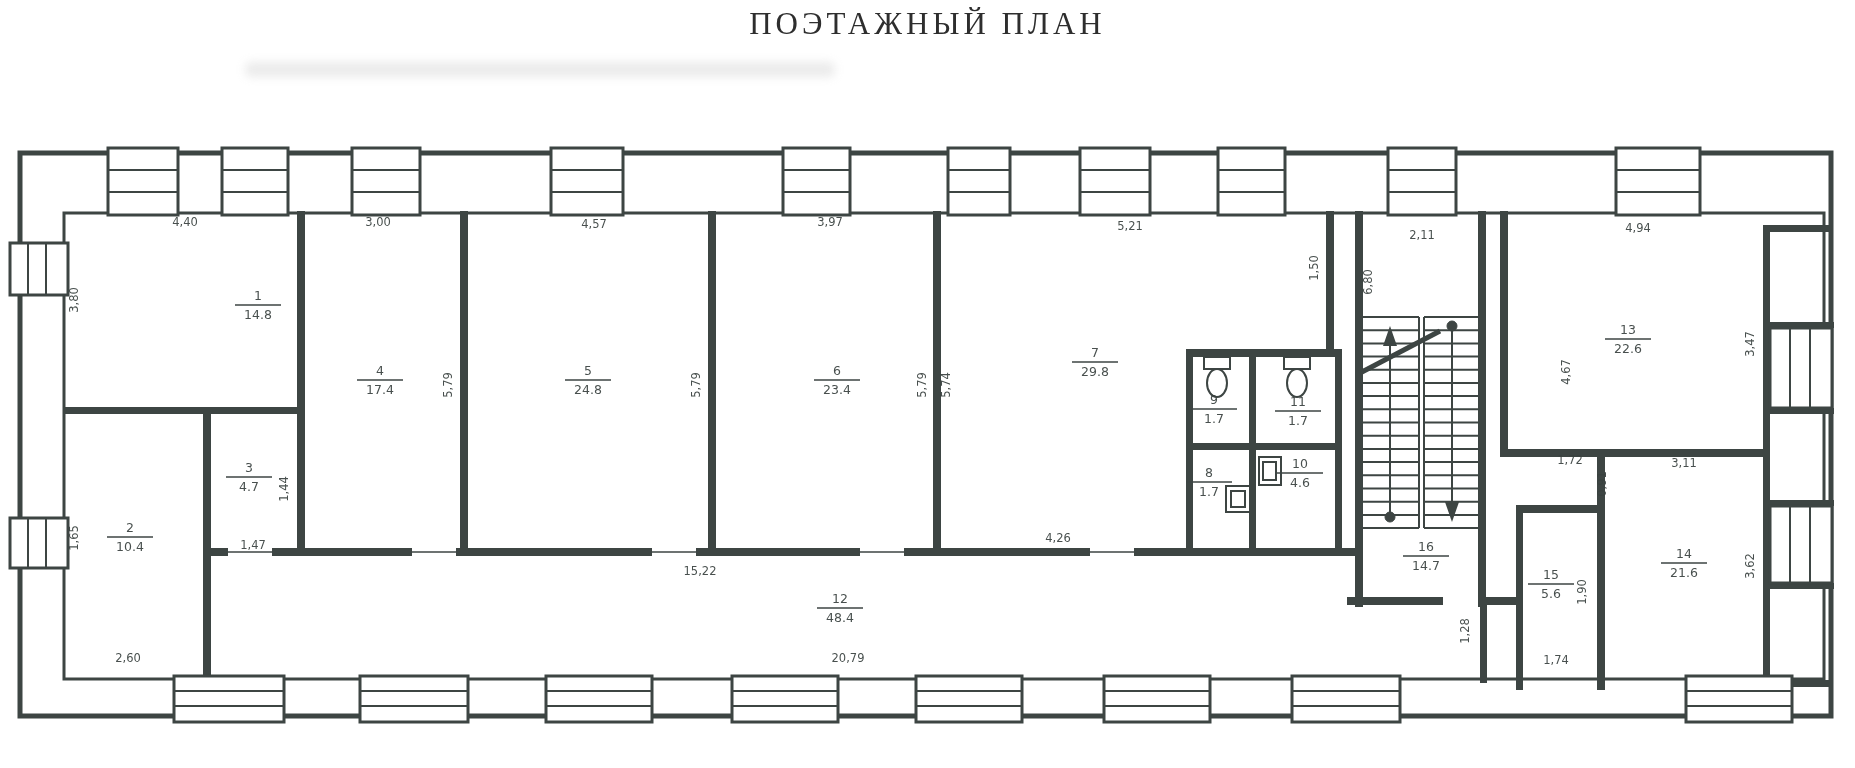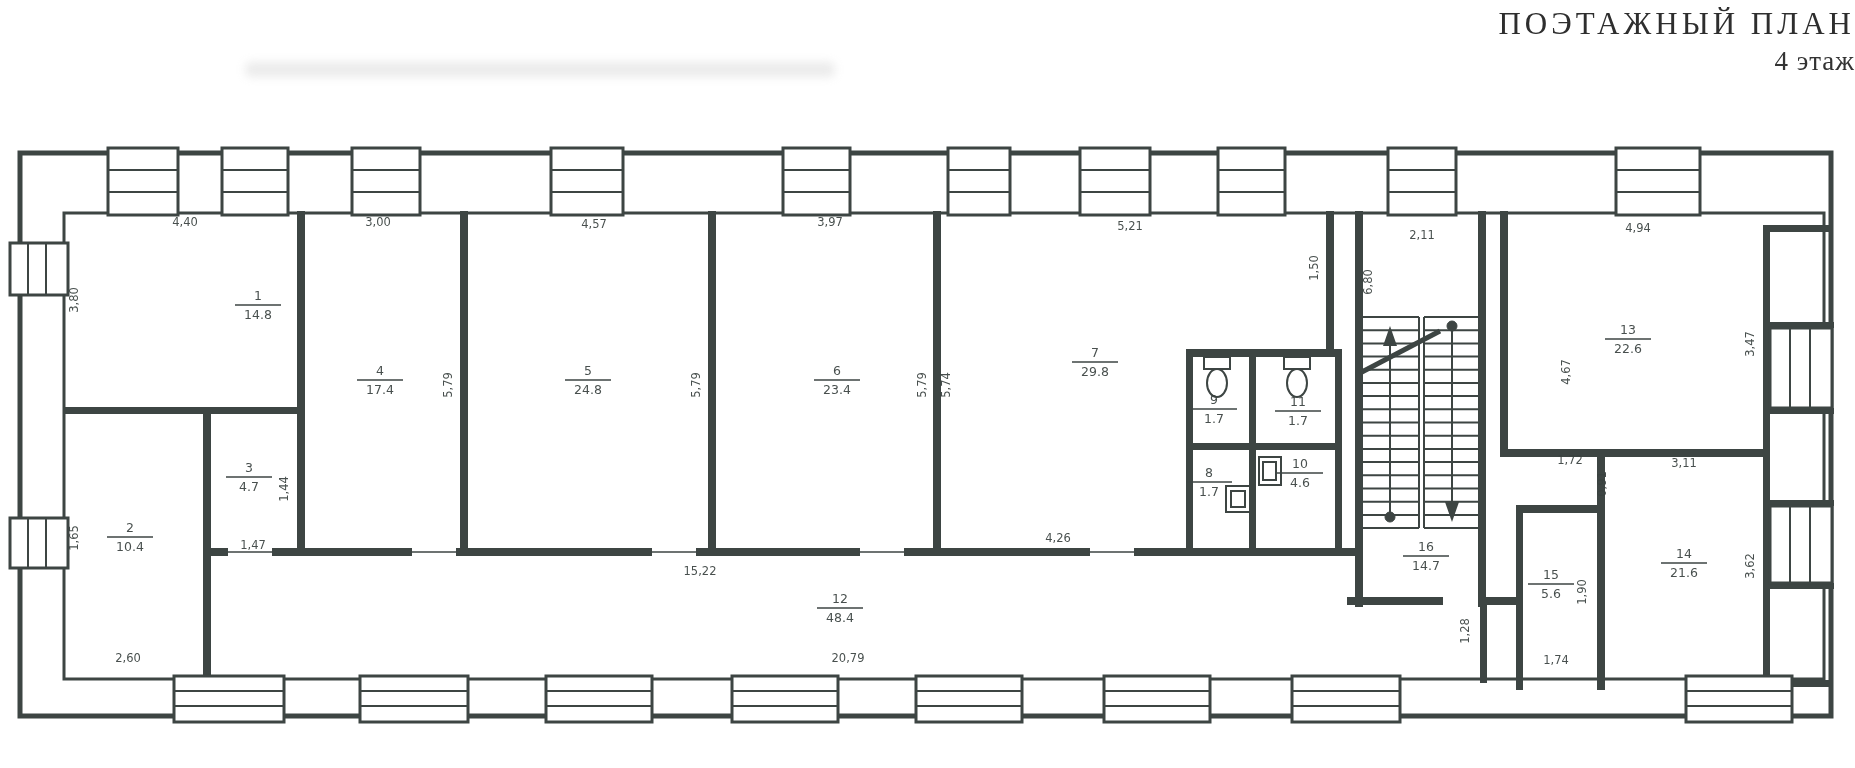--- a/index.html
+++ b/index.html
@@ -1,21 +1,21 @@
 <!DOCTYPE html>
 <html><head>
 <meta charset="utf-8">
 <style>
   html,body{margin:0;padding:0;}
   body{
     width:1855px;height:768px;position:relative;overflow:hidden;
     background:#ffffff;
     font-family:"Liberation Sans",sans-serif;
   }
-  .titles{position:absolute;left:0;top:6px;width:100%;text-align:right;z-index:3;}
+  .titles{position:absolute;left:0;top:6px;width:100%;text-align:center;z-index:3;}
   .main-title{
     font-family:"Liberation Serif",serif;
     font-size:31px;letter-spacing:4px;color:#2e2e2e;font-weight:400;
   }
   .sub-title{
     font-family:"Liberation Serif",serif;
     font-size:27px;letter-spacing:1px;color:#333;margin-top:4px;
   }
   .scan-smudge{
     position:absolute;left:245px;top:62px;width:590px;height:15px;
@@ -24,21 +24,20 @@
   #plan{position:absolute;left:0;top:0;z-index:2;}
   .lbl{font:12.5px "DejaVu Sans",sans-serif;fill:#39413f;}
   .dim{font:11.5px "DejaVu Sans",sans-serif;fill:#39413f;}
   text{opacity:.92;}
 </style>
 </head>
 <body>
 
 <div class="titles">
   <div class="main-title">ПОЭТАЖНЫЙ ПЛАН</div>
-  <div class="sub-title">4 этаж</div>
 </div>
 <div class="scan-smudge"></div>
 
 <svg id="plan" viewBox="0 0 1855 768" width="1855" height="768" xmlns="http://www.w3.org/2000/svg">
 
   <g stroke="#3d4543" fill="none">
     <rect x="20" y="153" width="1811" height="563" stroke-width="5"></rect>
     <rect x="64" y="213" width="1760" height="466" stroke-width="3"></rect>
   </g>
 

